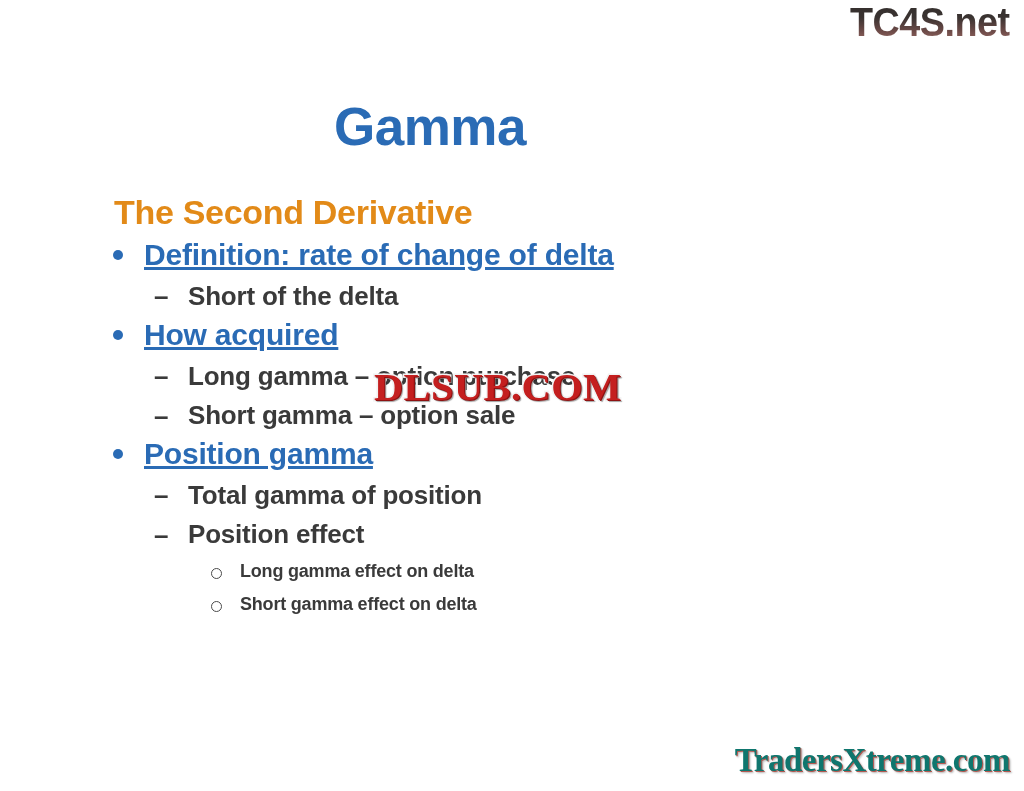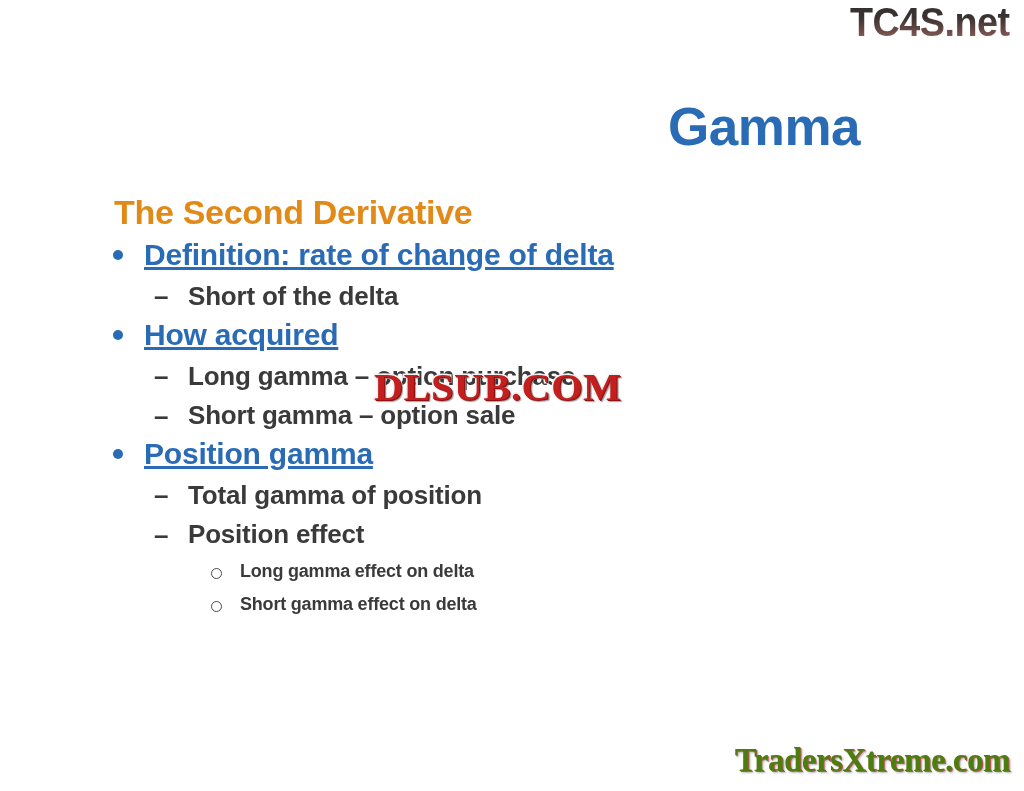--- a/index.html
+++ b/index.html
@@ -37,21 +37,21 @@
     transform-origin: right top;
     white-space: nowrap;
   }
 
   
   #slide-title {
     position: absolute;
     top: 99px;
     left: 0;
     width: 860px;
-    text-align: right;
+    text-align: center;
     font-size: 53px;
     font-weight: bold;
     color: #2a6bb5;
     letter-spacing: -0.5px;
     line-height: 1.05;
   }
 
   
   #body-region {
     position: absolute;
@@ -158,21 +158,21 @@
   
   #tx-logo {
     position: absolute;
     right: 14px;
     bottom: 14px;
     font-family: "Liberation Serif", serif;
     font-weight: bold;
     font-size: 33px;
     line-height: 1;
     letter-spacing: -0.5px;
-    color: #4d7c0f;
+    color: #0f766e;
     -webkit-text-stroke: 2.5px #ffffff;
     paint-order: stroke fill;
     text-shadow:
       1px 1px 0 #b35a52,
       2px 2px 2px rgba(0,0,0,0.30);
     white-space: nowrap;
     text-align: center;
   }
 </style>
 </head>

